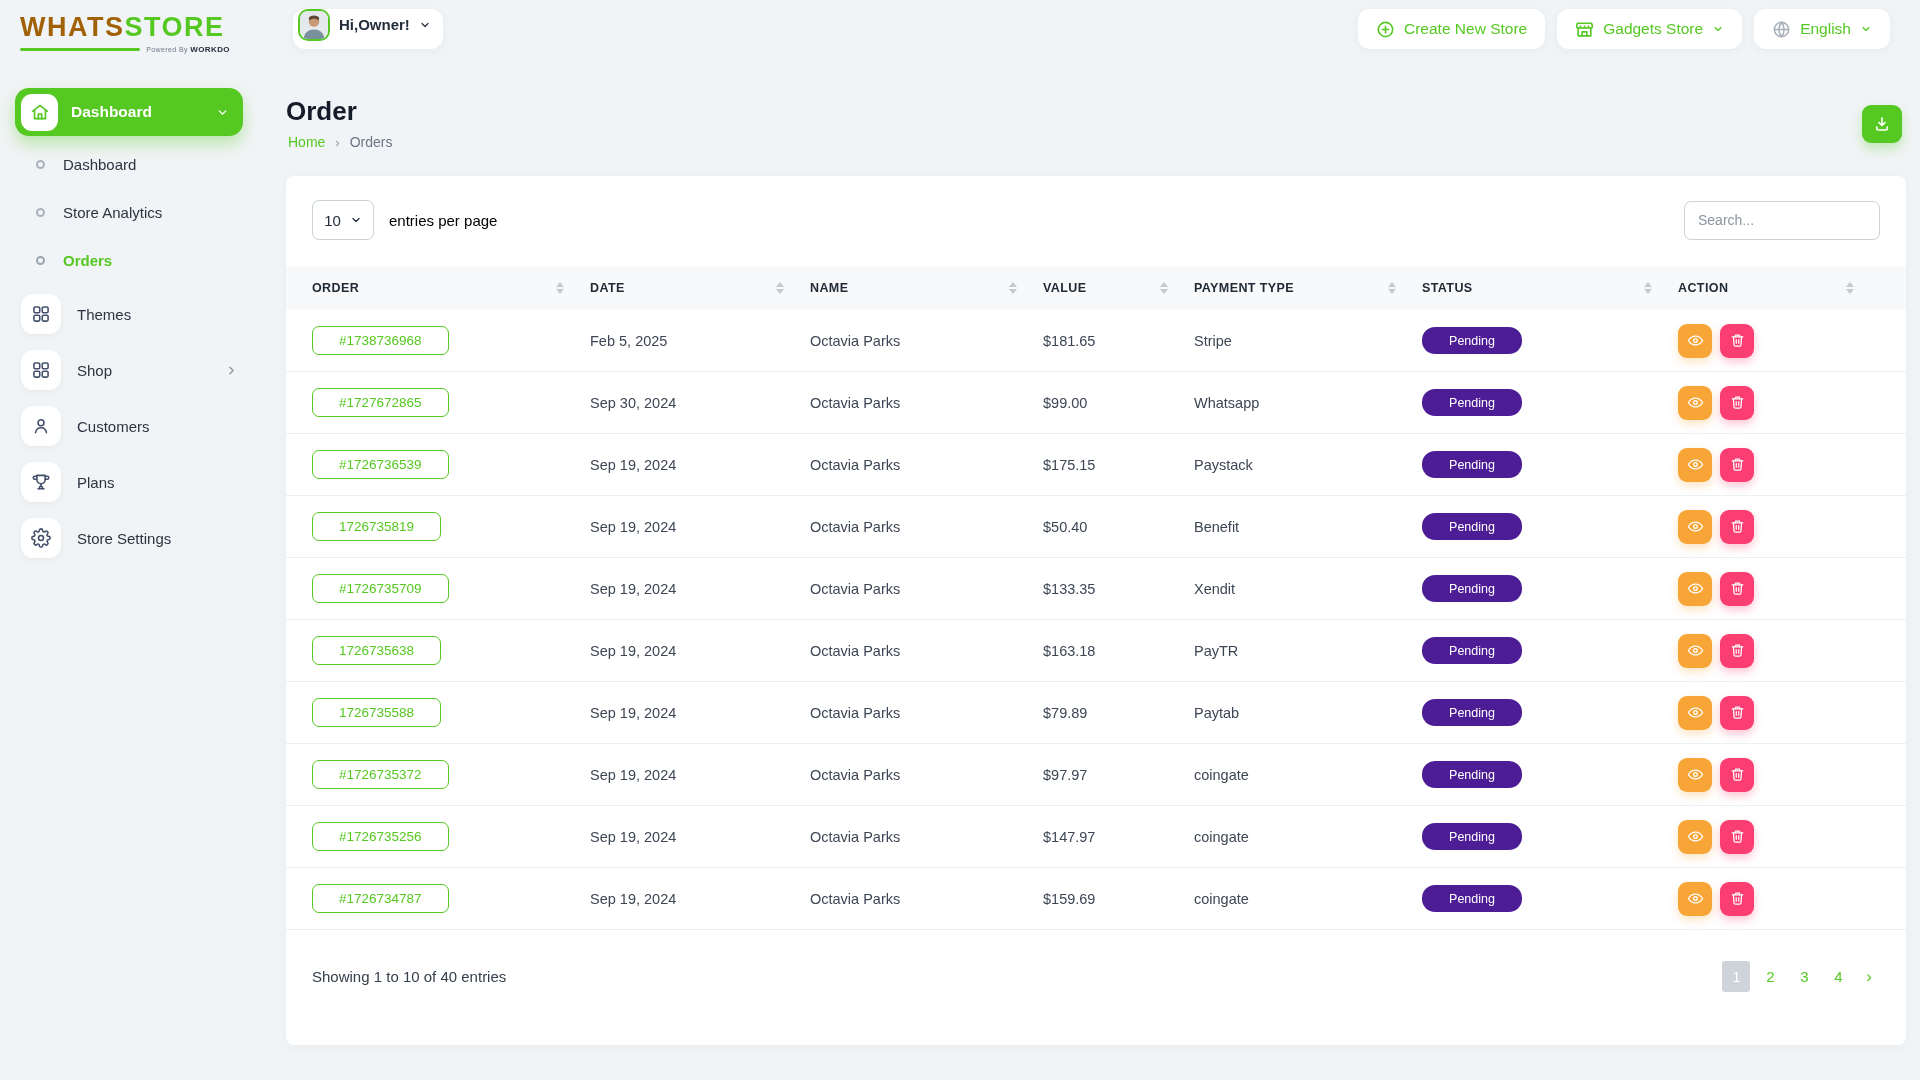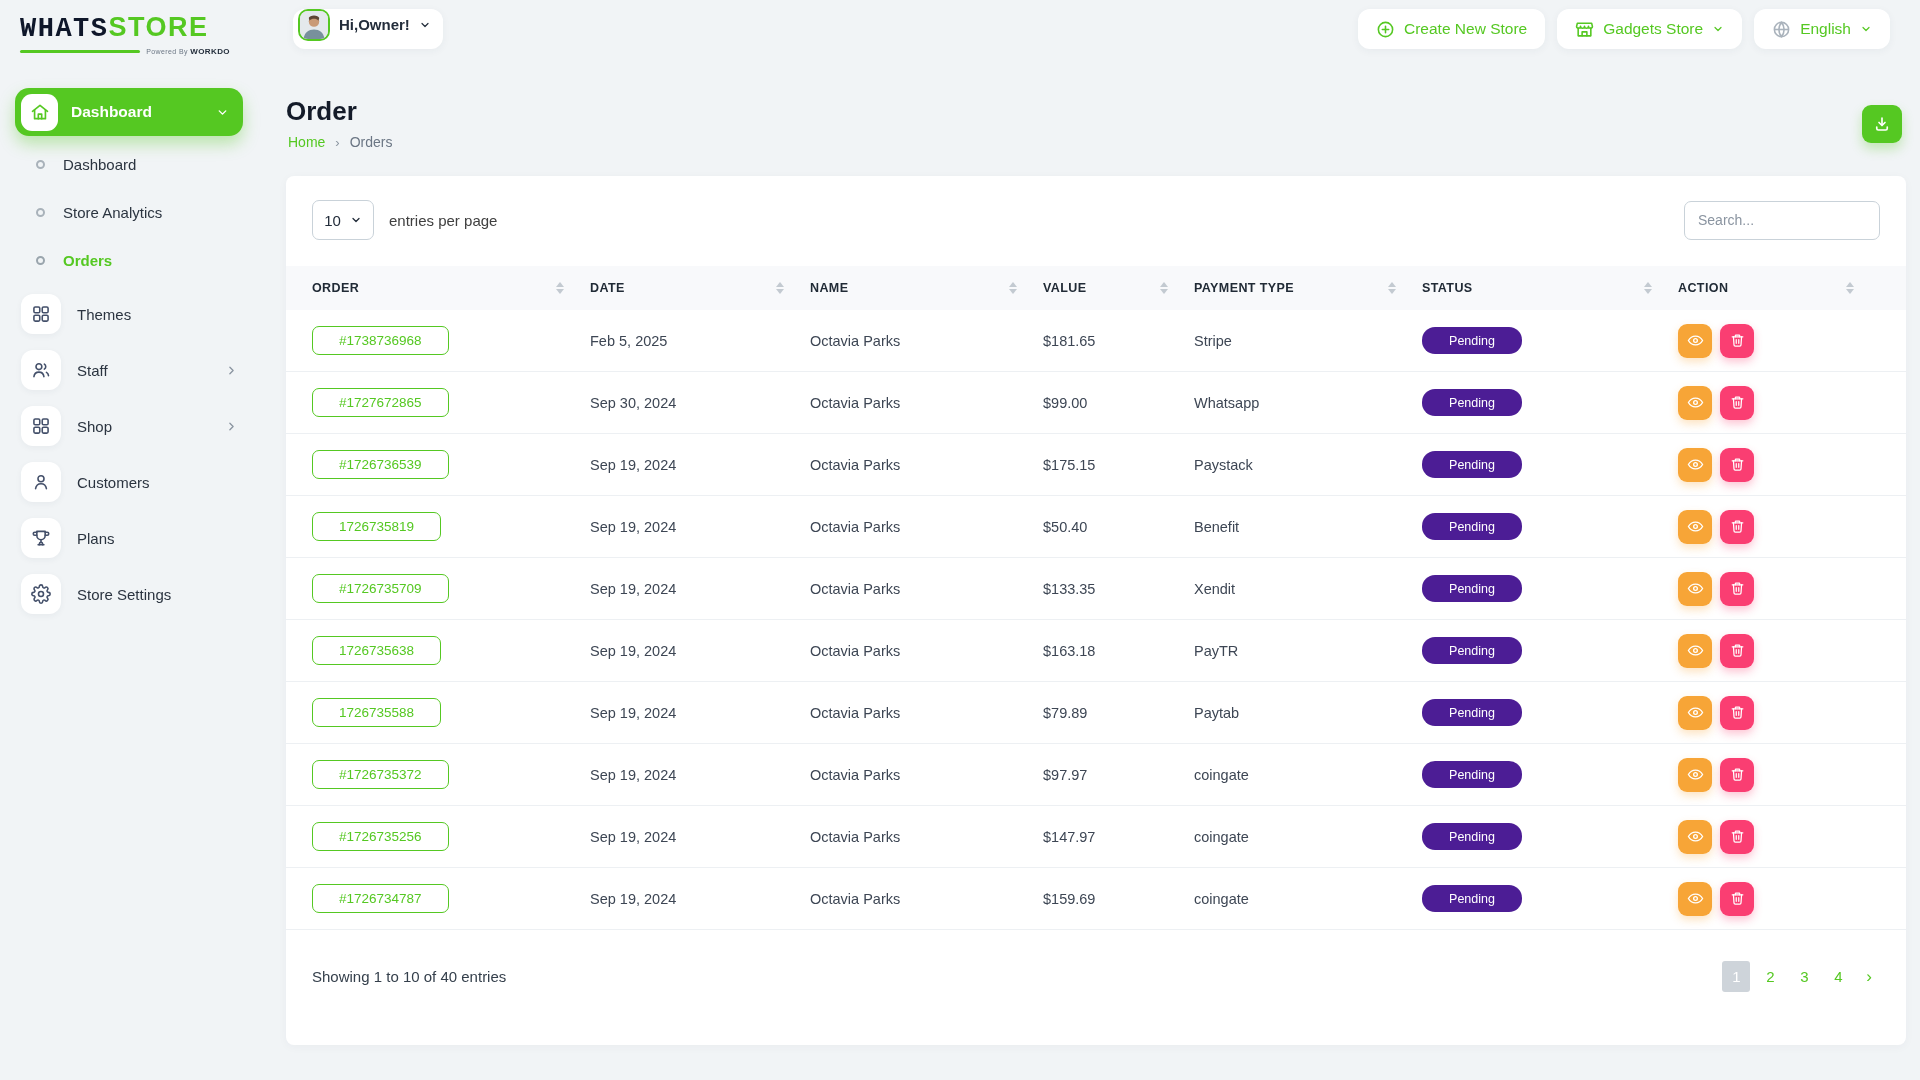--- a/index.html
+++ b/index.html
@@ -9,21 +9,21 @@
     background:#f1f4f6;
     position:relative;
     overflow:hidden;
     color:#232d3b;
   }
   svg { display:block; }
 
   
   .logo { position:absolute; left:20px; top:14px; width:210px; cursor:pointer; }
   .logo-text { font-weight:800; font-size:27px; letter-spacing:1.5px; line-height:1; }
-  .logo-text .lp1 { color:#0f172a;font-family:Liberation Mono, monospace; }
+  .logo-text .lp1 { color:#a16207; }
   .logo-text .lp2 { color:#55c822; }
   .logo-sub { display:flex; align-items:center; gap:6px; margin-top:4px; }
   .logo-line { flex:1; height:3px; background:#55c822; border-radius:2px; }
   .powered { font-size:7px; color:#6b7684; letter-spacing:.4px; white-space:nowrap; }
   .powered b { color:#232d3b; font-size:8px; }
 
   .user-chip {
     position:absolute; left:293px; top:9px; height:40px;
     background:#fff; border-radius:12px; display:flex; align-items:center;
     gap:9px; padding:0 12px 9px 5px; cursor:pointer;
@@ -88,21 +88,21 @@
     position:absolute; top:176px; left:0; width:1620px; height:869px;
     background:#fff; border-radius:8px; box-shadow:0 2px 10px rgba(40,50,70,.04);
   }
   .controls { display:flex; align-items:center; padding:24px 26px 0 26px; }
   .entries-select {
     width:62px; height:40px; border:1px solid #c9d2d9; border-radius:7px;
     display:flex; align-items:center; justify-content:center; gap:9px;
     font-size:15px; color:#232d3b; cursor:pointer; background:#fff;
   }
   .entries-select .chev { color:#232d3b; }
-  .entries-label { margin-left:15px; font-size:15px; color:#404040; }
+  .entries-label { margin-left:15px; font-size:15px; color:#000000; }
   .search-input {
     margin-left:auto; width:196px; height:39px; border:1px solid #c9d2d9; border-radius:7px;
     padding:0 13px; font-size:14px; font-family:inherit; color:#232d3b; outline:none; background:#fff;
   }
   .search-input::placeholder { color:#8a94a0; }
 
   .thead {
     margin-top:26px; height:44px; background:#f8f9fb;
     display:grid; grid-template-columns:278px 220px 233px 151px 228px 256px 202px;
     align-items:center; padding:0 26px;
@@ -234,36 +234,20 @@
       <div class="side-item">
         <span class="iconbox">
           <svg width="20" height="20" viewBox="0 0 24 24" fill="none" stroke="currentColor" stroke-width="1.9">
             <rect x="3.5" y="3.5" width="7" height="7" rx="1.6"></rect>
             <rect x="13.5" y="3.5" width="7" height="7" rx="1.6"></rect>
             <rect x="3.5" y="13.5" width="7" height="7" rx="1.6"></rect>
             <rect x="13.5" y="13.5" width="7" height="7" rx="1.6"></rect>
           </svg>
         </span>
         <span class="lbl">Themes</span>
-      </div>
-      <div class="side-item">
-        <span class="iconbox">
-          <svg width="20" height="20" viewBox="0 0 24 24" fill="none" stroke="currentColor" stroke-width="1.9" stroke-linecap="round" stroke-linejoin="round">
-            <circle cx="9.5" cy="8" r="3.5"></circle>
-            <path d="M3.5 20c.5-4 3-5.5 6-5.5s5.5 1.5 6 5.5"></path>
-            <path d="M16 5a3.5 3.5 0 0 1 0 6"></path>
-            <path d="M18.5 14.8c1.6.8 2.3 2.2 2.5 4"></path>
-          </svg>
-        </span>
-        <span class="lbl">Staff</span>
-        <span class="chev">
-          <svg width="13" height="13" viewBox="0 0 24 24" fill="none" stroke="currentColor" stroke-width="2.4" stroke-linecap="round" stroke-linejoin="round">
-            <path d="m9 6 6 6-6 6"></path>
-          </svg>
-        </span>
       </div>
       <div class="side-item">
         <span class="iconbox">
           <svg width="20" height="20" viewBox="0 0 24 24" fill="none" stroke="currentColor" stroke-width="1.9">
             <rect x="3.5" y="3.5" width="7" height="7" rx="1.6"></rect>
             <rect x="13.5" y="3.5" width="7" height="7" rx="1.6"></rect>
             <rect x="3.5" y="13.5" width="7" height="7" rx="1.6"></rect>
             <rect x="13.5" y="13.5" width="7" height="7" rx="1.6"></rect>
           </svg>
         </span>

